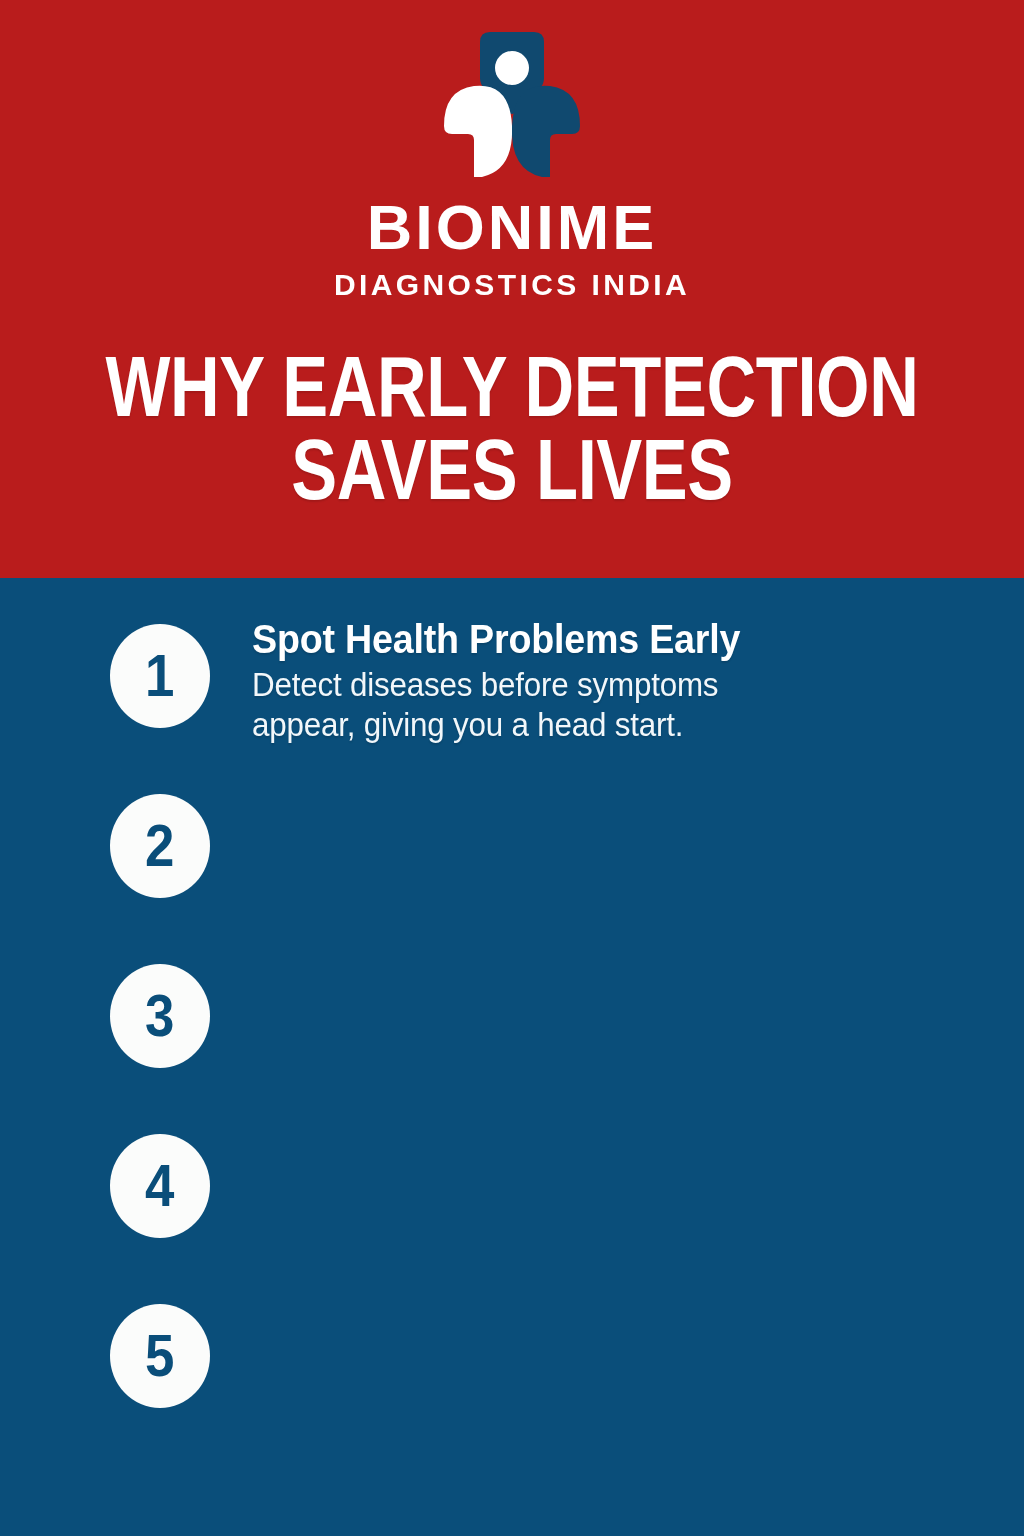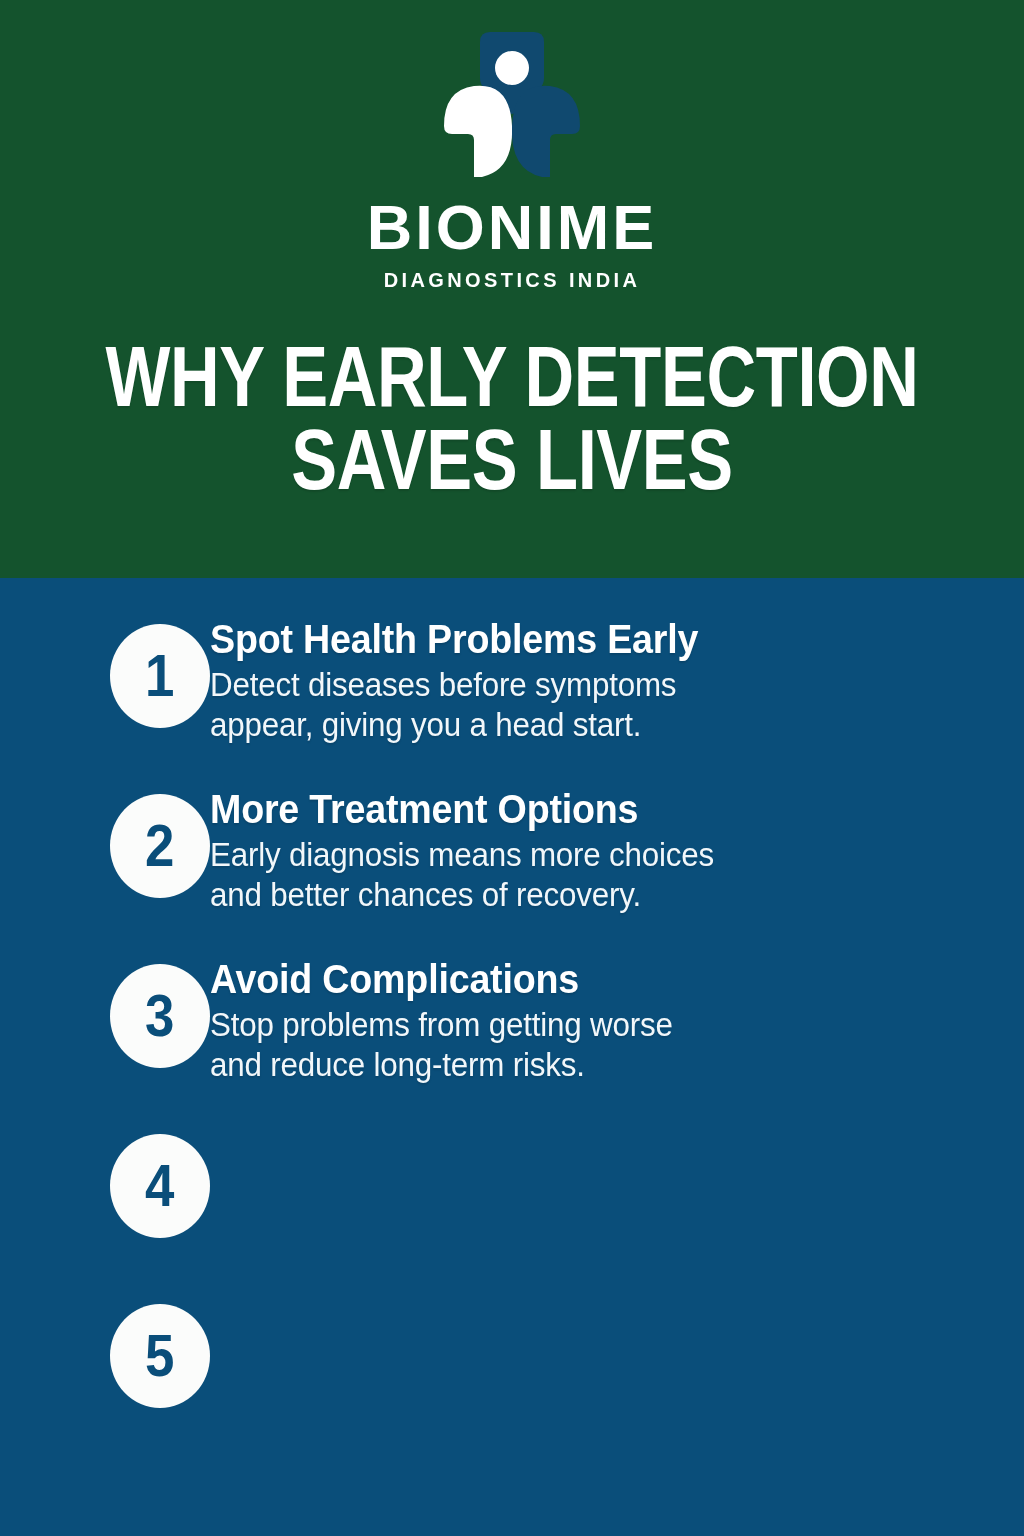--- a/index.html
+++ b/index.html
@@ -21,21 +21,21 @@
     width:1024px;
     height:1536px;
   }
 
   
   .hero {
     position:absolute;
     left:0; top:0;
     width:1024px;
     height:578px;
-    background:#14532d;
+    background:#b91c1c;
     display:flex;
     flex-direction:column;
     align-items:center;
   }
 
   
   .logo-mark {
     margin-top:30px;
     width:160px;
     height:150px;
@@ -49,21 +49,21 @@
     font-size:63px;
     font-weight:bold;
     letter-spacing:3px;
     line-height:1;
     text-align:center;
   }
 
   .brand-sub {
     margin-top:11px;
     color:#ffffff;
-    font-size:20px;
+    font-size:30px;
     font-weight:bold;
     letter-spacing:3.4px;
     line-height:1;
     text-align:center;
   }
 
   
   .headline {
     margin-top:45px;
     color:#ffffff;
@@ -112,20 +112,21 @@
 
   .badge-num {
     color:#0a4e7a;
     font-size:60px;
     font-weight:bold;
     line-height:1;
     transform:scaleX(0.88);
   }
 
   .benefit-text {
+    margin-left:42px;
     padding-top:4px;
     min-width:0;
   }
 
   .benefit-title {
     color:#ffffff;
     font-size:40px;
     font-weight:bold;
     line-height:1.08;
     letter-spacing:-0.2px;
@@ -186,39 +187,25 @@
           <span class="dl">Detect diseases before symptoms</span>
           <span class="dl">appear, giving you a head start.</span>
         </div>
       </div>
     </div>
 
     <div class="benefit-row">
       <div class="badge">
         <span class="badge-num">2</span>
       </div>
-      <div class="benefit-text">
-        <div class="benefit-title">More Treatment Options</div>
-        <div class="benefit-desc">
-          <span class="dl">Early diagnosis means more choices</span>
-          <span class="dl">and better chances of recovery.</span>
-        </div>
-      </div>
     </div>
 
     <div class="benefit-row">
       <div class="badge">
         <span class="badge-num">3</span>
-      </div>
-      <div class="benefit-text">
-        <div class="benefit-title">Avoid Complications</div>
-        <div class="benefit-desc">
-          <span class="dl">Stop problems from getting worse</span>
-          <span class="dl">and reduce long-term risks.</span>
-        </div>
       </div>
     </div>
 
     <div class="benefit-row">
       <div class="badge">
         <span class="badge-num">4</span>
       </div>
     </div>
 
     <div class="benefit-row">

